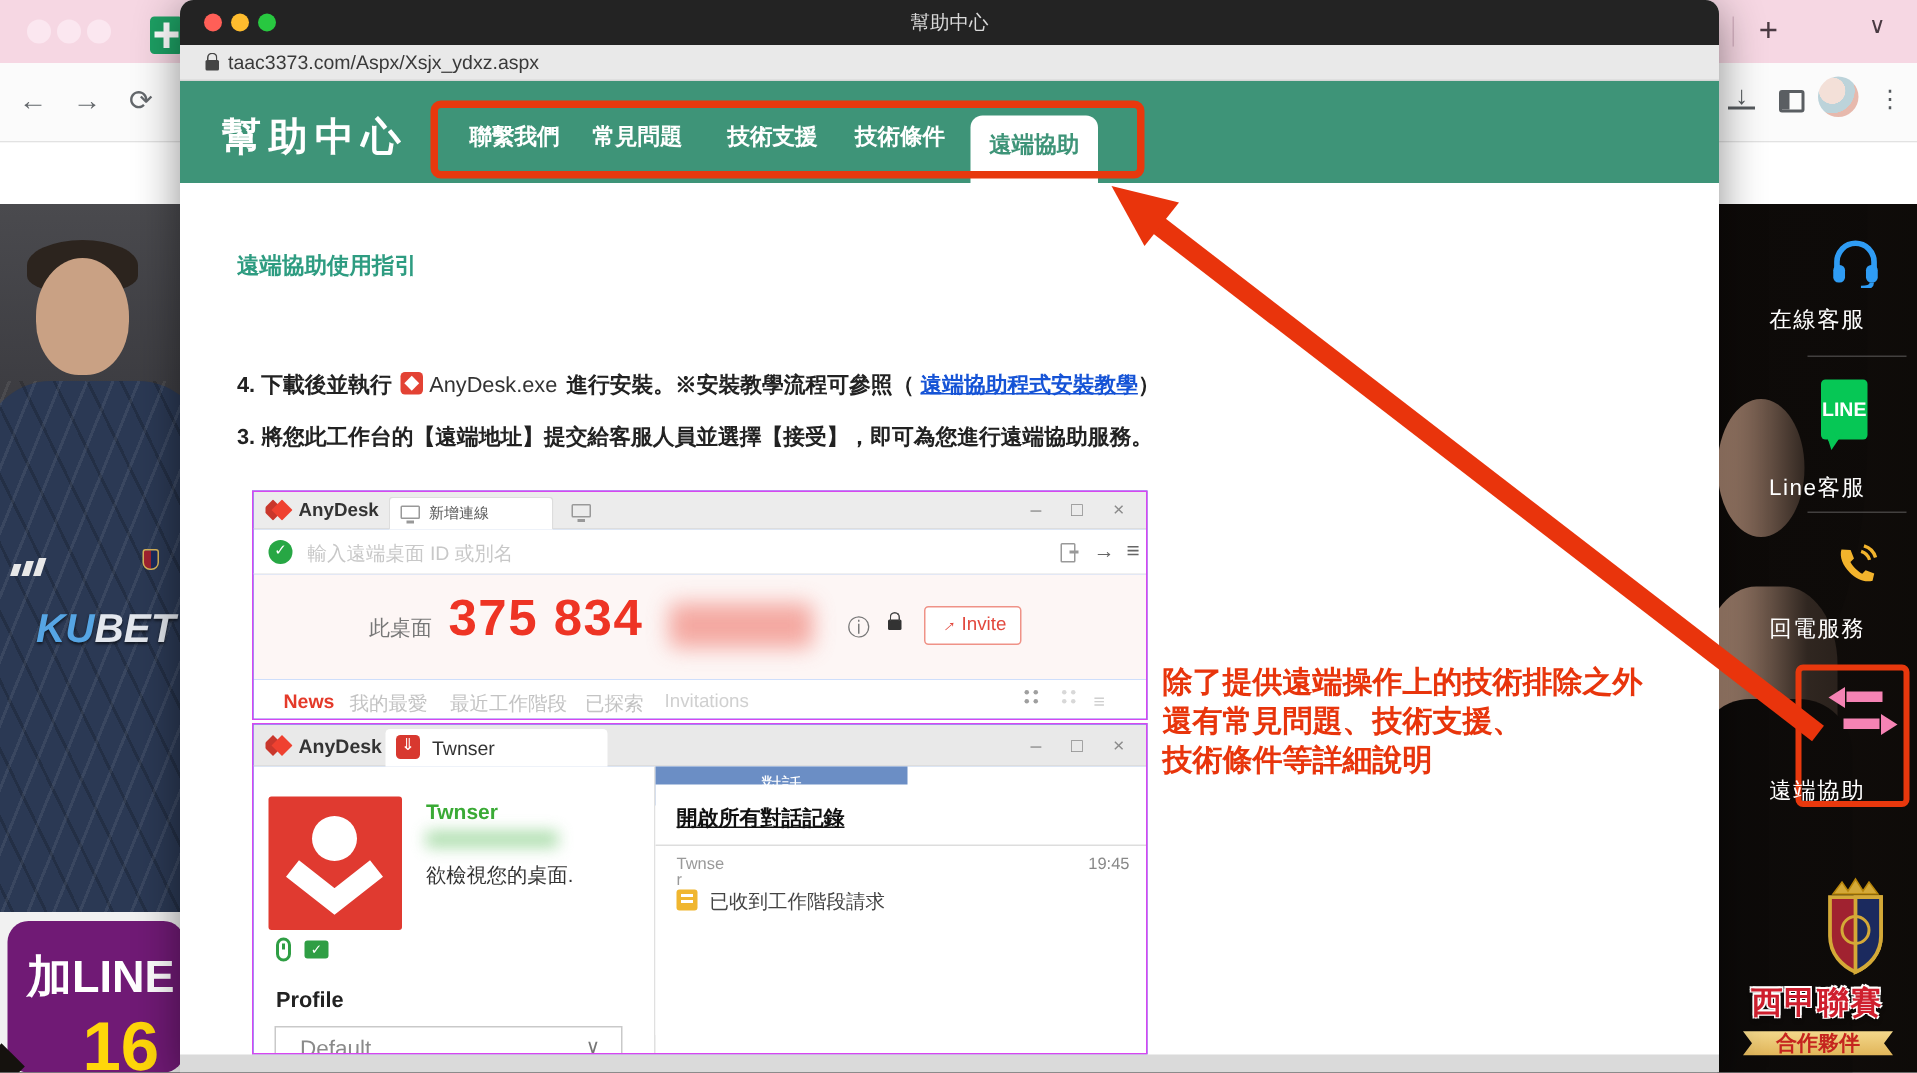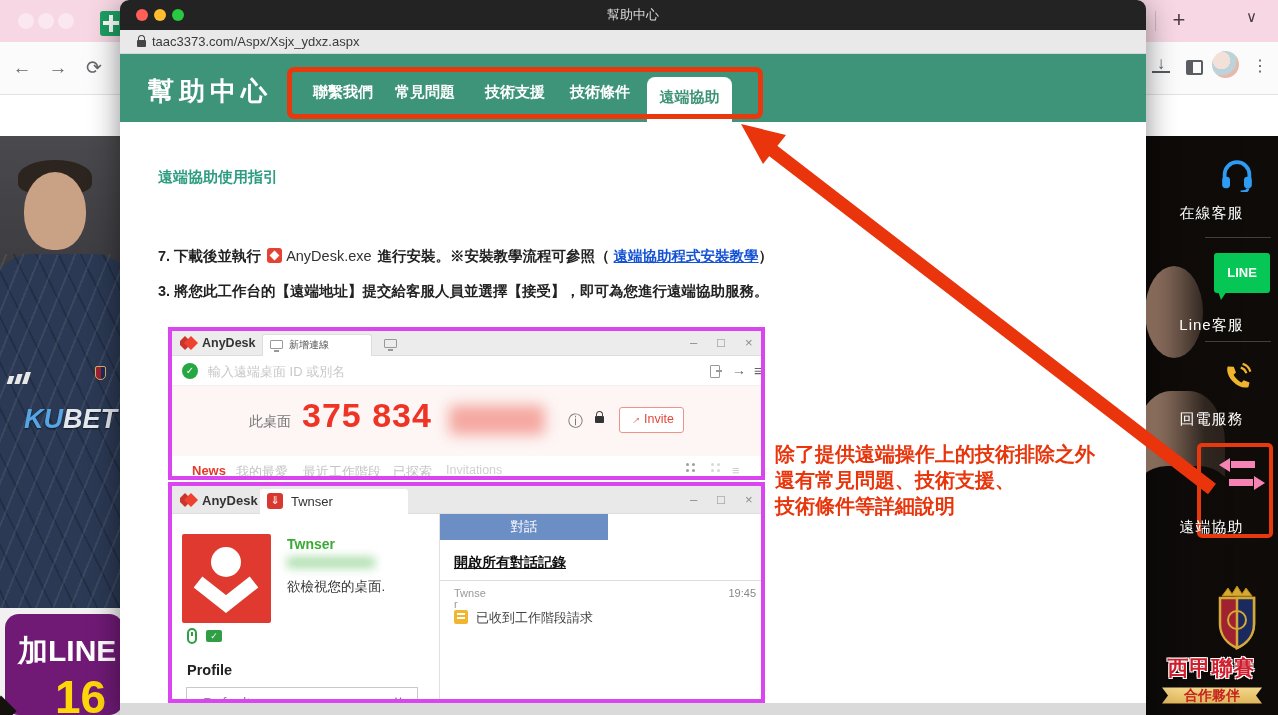--- a/index.html
+++ b/index.html
@@ -53,21 +53,21 @@
   .right-strip { left:1145px; top:136px; width:133px; height:579px; overflow:hidden; background:#19130f; }
   .woman-hair { left:-20px; top:-10px; width:120px; height:330px; border-radius:0 0 50% 40%; background:#0d0a08; }
   .woman-face { left:0px; top:130px; width:58px; height:92px; border-radius:50%; background:#c79e86; }
   .woman-body { left:-10px; top:255px; width:90px; height:130px; border-radius:40% 40% 0 0; background:#caa28a; }
   .woman-dress { left:-14px; top:330px; width:104px; height:250px; border-radius:36px 36px 0 0; background:#0c0a09; }
   .side-overlay { left:0; top:0; width:133px; height:579px;
     background: linear-gradient(90deg, rgba(16,12,10,0.15) 0%, rgba(14,11,9,0.82) 45%, rgba(13,10,8,0.92) 100%); }
 
   .side-label { width:133px; text-align:center; color:#fff; font-size:15px; letter-spacing:1px;margin-top:12px; }
   .side-divider { left:60px; width:66px; height:1px; background:rgba(255,255,255,0.22); }
-  .line-bubble { left:69px; width:56px; height:40px; border-radius:3px; background:#06c755; color:#fff;
+  .line-bubble { left:69px; width:31px; height:40px; border-radius:3px; background:#06c755; color:#fff;
     font-size:13px; font-weight:bold; text-align:center; line-height:40px; }
   .line-bubble::after { content:""; position:absolute; left:5px; bottom:-7px; border:6px solid transparent;
     border-top-color:#06c755; border-left-color:#06c755; transform:skewX(18deg); }
   .remote-box { left:52px; top:307px; width:76px; height:95px; border:4px solid #e8380d; border-radius:5px; }
   .pinkarrow { width:38px; height:13px; }
   .pinkarrow .shaft { position:absolute; top:3px; width:24px; height:7px; background:#f583b4; }
   .pinkarrow.l .shaft { left:12px; } .pinkarrow.r .shaft { left:2px; }
   .pinkarrow .head { position:absolute; top:0; width:0; height:0; border:7px solid transparent; }
   .pinkarrow.l .head { left:0; border-right:11px solid #f583b4; border-left:none; }
   .pinkarrow.r .head { right:0; border-left:11px solid #f583b4; border-right:none; }
@@ -99,21 +99,21 @@
 
   .page-heading { left:38px; top:168px; color:#2e9c81; font-size:15px; font-weight:bold; }
   .step { left:38px; font-size:14.5px; font-weight:bold; color:#222; white-space:nowrap; }
   .step a { color:#1553d6; text-decoration:underline; font-weight:bold; }
   .exe-ic { display:inline-block; width:15px; height:15px; background:#e34234; border-radius:3px; position:relative;
     vertical-align:-2px; margin:0 4px 0 6px; }
   .exe-ic::before { content:""; position:absolute; left:4px; top:4px; width:7px; height:7px; background:#fff; transform:rotate(45deg); }
   .exe-name { font-weight:normal; color:#333; margin-right:6px; }
 
   
-  .shot { overflow:hidden; border:4px solid #d946ef; background:#3b82f6; }
+  .shot { overflow:hidden; border:1px solid #d946ef; background:#3b82f6; }
   .ad-titlebar { left:0; top:0; width:100%; background:#ececec; border-bottom:1px solid #ddd; }
   .ad-name { font-size:12.5px; font-weight:bold; color:#333; }
   .winctl { color:#8b8b8b; font-size:13px; top:4px; }
   .ad-diamond { width:18px; height:14px; }
   .mon-ic { width:13px; height:9px; border:1.5px solid #999; border-radius:1px; }
   .mon-ic::after { content:""; position:absolute; left:3px; bottom:-4px; width:5px; height:2px; background:#999; }
 
   
   #shot1 { left:48px; top:327px; width:597px; height:153px; }
   #shot1 .ad-titlebar { height:25px; }
@@ -158,21 +158,21 @@
   .mouse-ic { left:15px; top:114px; width:10px; height:16px; border:2px solid #2f9e44; border-radius:5px; }
   .mouse-ic::before { content:""; position:absolute; left:2px; top:2px; width:2px; height:4px; background:#2f9e44; }
   .monchk-ic { left:34px; top:116px; width:16px; height:12px; background:#2f9e44; border-radius:2px; color:#fff;
     font-size:9px; text-align:center; line-height:12px; }
   .profile-lbl { left:15px; top:148px; font-size:14.5px; font-weight:bold; color:#222; }
   .dropdown { left:14px; top:173px; width:232px; height:31px; border:1px solid #c9c9c9; background:#fff; }
   .dropdown span.v { position:absolute; left:16px; top:6px; font-size:15px; color:#8a8a8a; }
   .dropdown span.c { position:absolute; right:14px; top:5px; font-size:13px; color:#777; }
   .chatpanel { left:267px; top:0; width:330px; height:193px; border-left:1px solid #e0e0e0; }
   .chat-tab { top:0; height:26px; color:#fff; font-size:13.5px; text-align:center; line-height:26px; }
-  .chat-content { left:0; top:26px; width:330px; height:167px; background:#fff;text-align:center; }
+  .chat-content { left:0; top:12px; width:330px; height:167px; background:#fff;text-align:center; }
   .openall { left:14px; top:14px; font-size:14px; font-weight:bold; color:#111; text-decoration:underline; }
   .chat-div { left:0; top:40px; width:330px; height:1px; background:#ddd; }
   .msg-sender { left:14px; font-size:11px; color:#999; }
   .msg-time { right:14px; top:47px; font-size:11px; color:#888; }
   .chat-ic { left:14px; top:70px; width:14px; height:14px; background:#f0b62f; border-radius:2px; }
   .chat-ic::before { content:""; position:absolute; left:3px; top:3px; width:8px; height:2px; background:#fff; box-shadow:0 4px 0 #fff; }
   .msg-text { left:36px; top:69px; font-size:13px; color:#444; }
 
   .annotation { left:655px; width:380px; color:#e8350c; font-size:20px; font-weight:bold; white-space:nowrap; }
   .win-bottom { left:0; top:703px; width:100%; height:12px; background:#dadada; }
@@ -299,21 +299,21 @@
     <div class="abs nav-tab" style="left:191px; width:64px;">聯繫我們</div>
     <div class="abs nav-tab" style="left:273px; width:64px;">常見問題</div>
     <div class="abs nav-tab" style="left:363px; width:64px;">技術支援</div>
     <div class="abs nav-tab" style="left:448px; width:64px;">技術條件</div>
     <div class="abs nav-tab-active">遠端協助</div>
     <div class="abs tabs-highlight"></div>
 
     <div class="abs page-heading">遠端協助使用指引</div>
 
 
-    <div class="abs step" style="top:247px;"><span>7. 下載後並執行</span><span class="exe-ic"></span><span class="exe-name">AnyDesk.exe</span><span>進行安裝。※安裝教學流程可參照（ </span><a href="#">遠端協助程式安裝教學</a><span>）</span></div>
+    <div class="abs step" style="top:247px;"><span>4. 下載後並執行</span><span class="exe-ic"></span><span class="exe-name">AnyDesk.exe</span><span>進行安裝。※安裝教學流程可參照（ </span><a href="#">遠端協助程式安裝教學</a><span>）</span></div>
 
     <div class="abs step" style="top:282px;">3. 將您此工作台的【遠端地址】提交給客服人員並選擇【接受】，即可為您進行遠端協助服務。</div>
 
     <div class="abs shot" id="shot1">
       <div class="abs ad-titlebar">
         <span class="abs ad-diamond" style="left:8px; top:5px;">
           <svg width="18" height="14" viewBox="0 0 18 14">
               <polygon points="5,0 12,7 5,14 -2,7" fill="#c9372c"></polygon>
               <polygon points="11,0 18,7 11,14 4,7" fill="#ef4130"></polygon>
             </svg>

